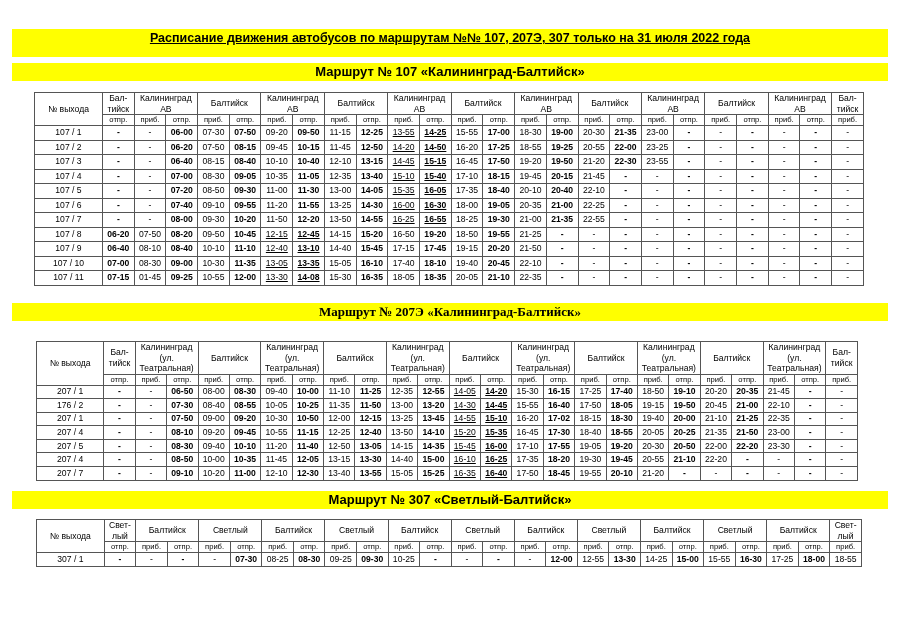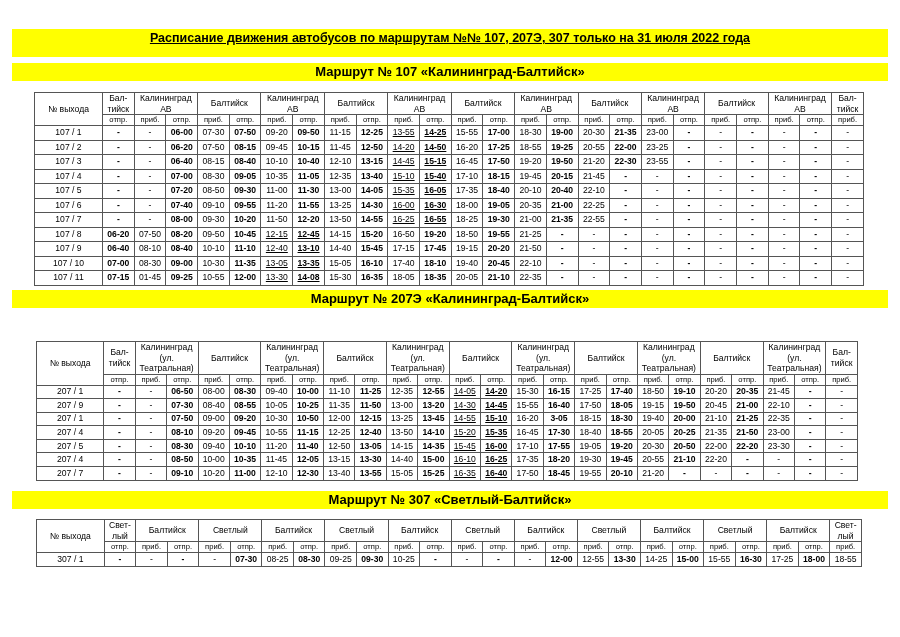--- a/index.html
+++ b/index.html
@@ -1,21 +1,21 @@
 <!DOCTYPE html>
 <html><head>
 <meta charset="utf-8">
 <style>
   html, body { margin:0; padding:0; background:#ffffff; }
   body { width:900px; height:637px; position:relative; overflow:hidden; font-family:"Liberation Sans", sans-serif; color:#000; }
   .banner { position:absolute; background:#ffff00; text-align:center; font-weight:bold; }
   #main-title { left:12px; top:29px; width:876px; height:28px; line-height:18px; font-size:12.5px; text-decoration:underline; }
   .route-title { left:12px; width:876px; height:18px; line-height:18px; font-size:13px; }
   #route-107-title { top:63px; }
-  #route-207-title { top:290px; }
+  #route-207-title { top:303px;font-family:Liberation Serif, serif; }
   #route-307-title { top:491px; }
   table.sched { position:absolute; border-collapse:collapse; font-size:8.6px; table-layout:fixed; }
   table.sched td, table.sched th { border:1px solid #555; padding:0; text-align:center; line-height:11px; font-weight:normal; overflow:hidden; white-space:nowrap; }
   table.sched th.stop { white-space:normal; line-height:10.5px; font-size:8.6px; }
   table.sched th.sub { font-size:7.6px; line-height:10px; }
   table.sched th.sub.b { font-weight:normal; }
   table.sched td.exit { font-weight:normal; }
   table.sched td.b { font-weight:bold; }
   table.sched td.u { text-decoration:underline; }
   #t107 { left:34px; top:92px; width:830px; }
@@ -499,21 +499,21 @@
         <td class="b">17-40</td>
         <td class="">18-50</td>
         <td class="b">19-10</td>
         <td class="">20-20</td>
         <td class="b">20-35</td>
         <td class="">21-45</td>
         <td class="b">-</td>
         <td class="">-</td>
       </tr>
       <tr>
-        <td class="exit">207 / 9</td>
+        <td class="exit">176 / 2</td>
         <td class="b">-</td>
         <td class="">-</td>
         <td class="b">07-30</td>
         <td class="">08-40</td>
         <td class="b">08-55</td>
         <td class="">10-05</td>
         <td class="b">10-25</td>
         <td class="">11-35</td>
         <td class="b">11-50</td>
         <td class="">13-00</td>
@@ -541,21 +541,21 @@
         <td class="b">09-20</td>
         <td class="">10-30</td>
         <td class="b">10-50</td>
         <td class="">12-00</td>
         <td class="b">12-15</td>
         <td class="">13-25</td>
         <td class="b">13-45</td>
         <td class="u">14-55</td>
         <td class="b u">15-10</td>
         <td class="">16-20</td>
-        <td class="b">3-05</td>
+        <td class="b">17-02</td>
         <td class="">18-15</td>
         <td class="b">18-30</td>
         <td class="">19-40</td>
         <td class="b">20-00</td>
         <td class="">21-10</td>
         <td class="b">21-25</td>
         <td class="">22-35</td>
         <td class="b">-</td>
         <td class="">-</td>
       </tr>

